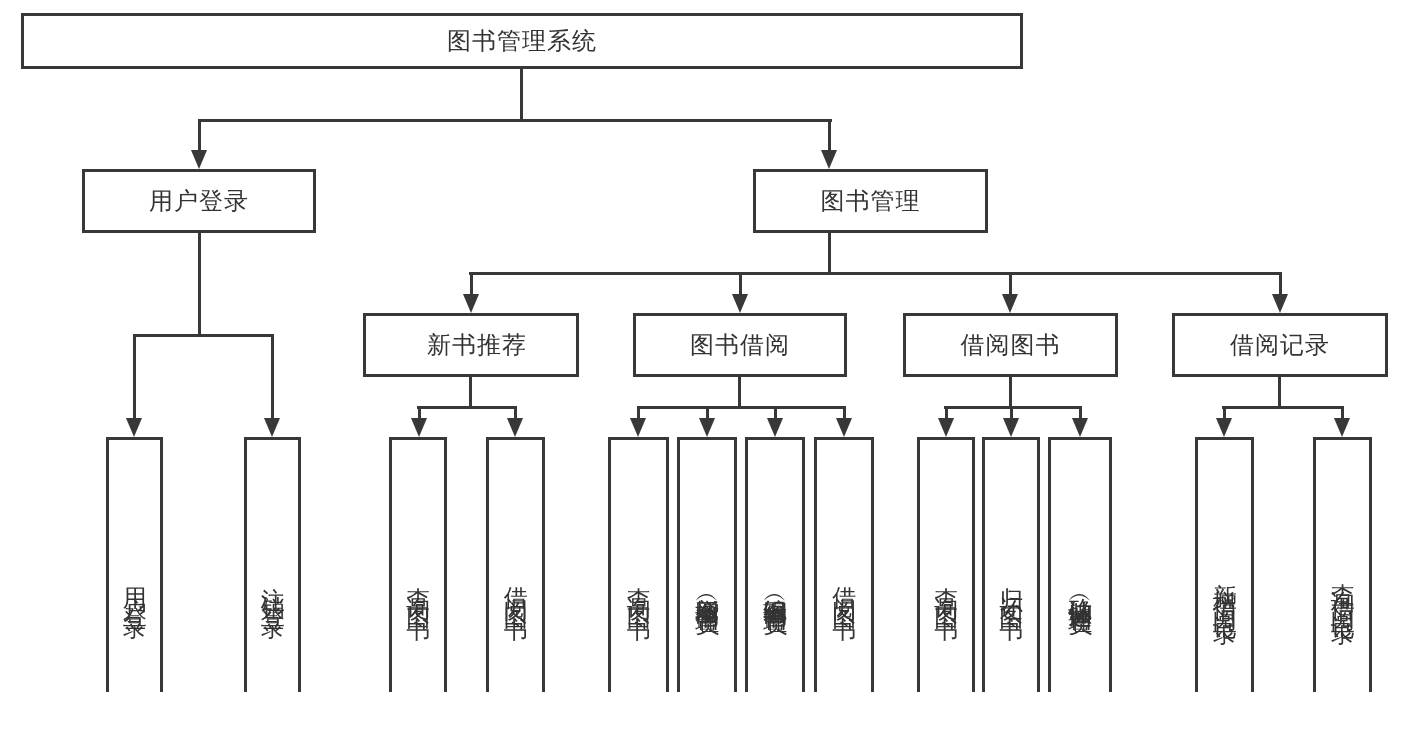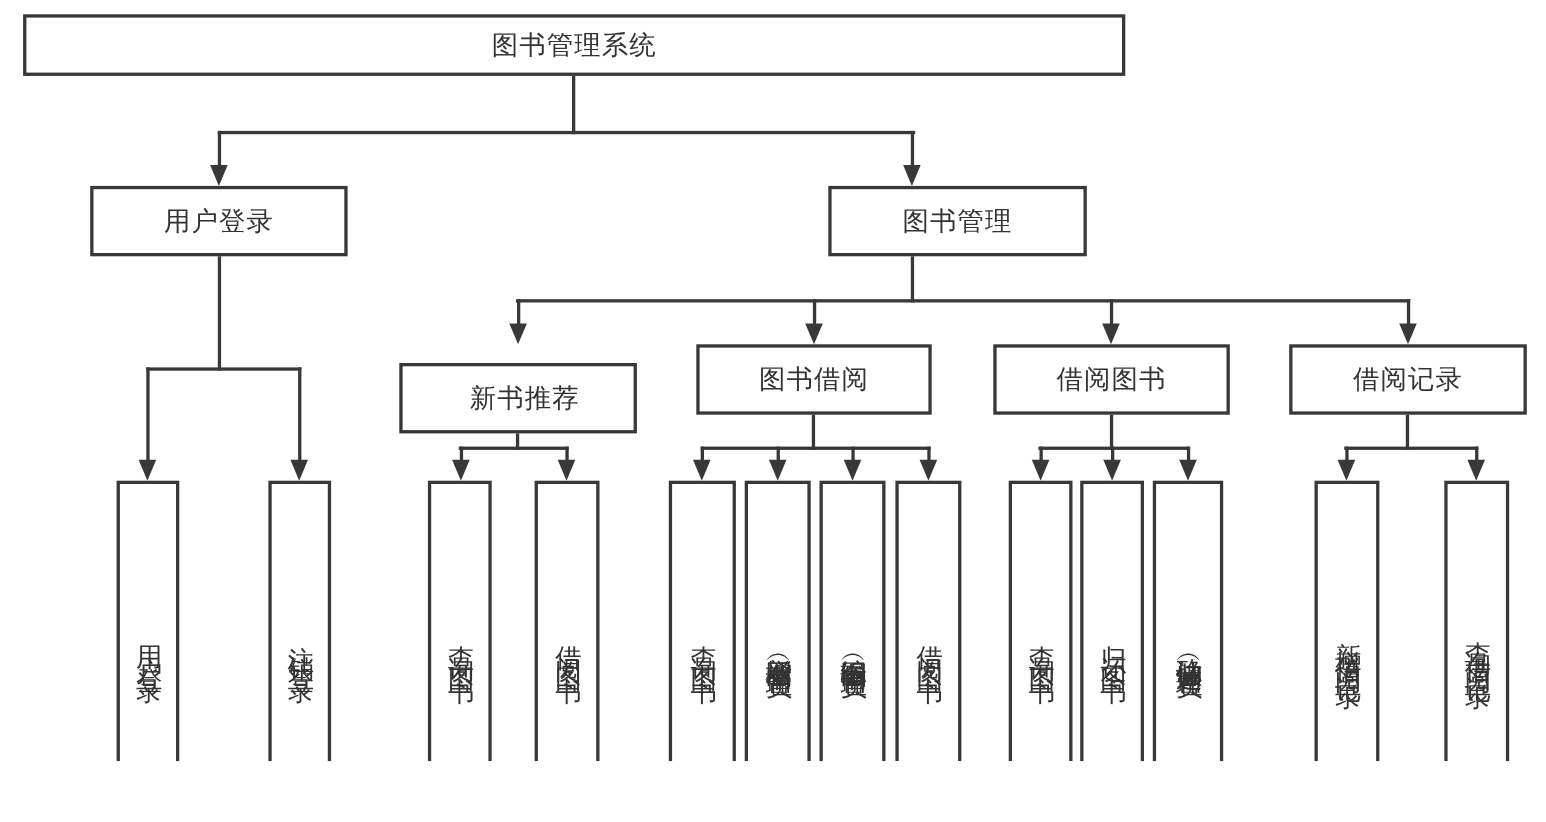--- a/index.html
+++ b/index.html
@@ -109,21 +109,21 @@
     <span>图书管理系统</span>
   </div>
 
   <div class="hbox" style="left:82px;top:169px;width:234px;height:64px;">
     <span>用户登录</span>
   </div>
   <div class="hbox" style="left:712px;top:169px;width:235px;height:64px;margin-left:41px;">
     <span>图书管理</span>
   </div>
 
-  <div class="hbox" style="left:363px;top:330px;width:216px;height:64px;padding-left:12px;">
+  <div class="hbox" style="left:363px;top:313px;width:216px;height:64px;padding-left:12px;">
     <span>新书推荐</span>
   </div>
   <div class="hbox" style="left:633px;top:313px;width:214px;height:64px;">
     <span>图书借阅</span>
   </div>
   <div class="hbox" style="left:903px;top:313px;width:215px;height:64px;">
     <span>借阅图书</span>
   </div>
   <div class="hbox" style="left:1172px;top:313px;width:216px;height:64px;">
     <span>借阅记录</span>

